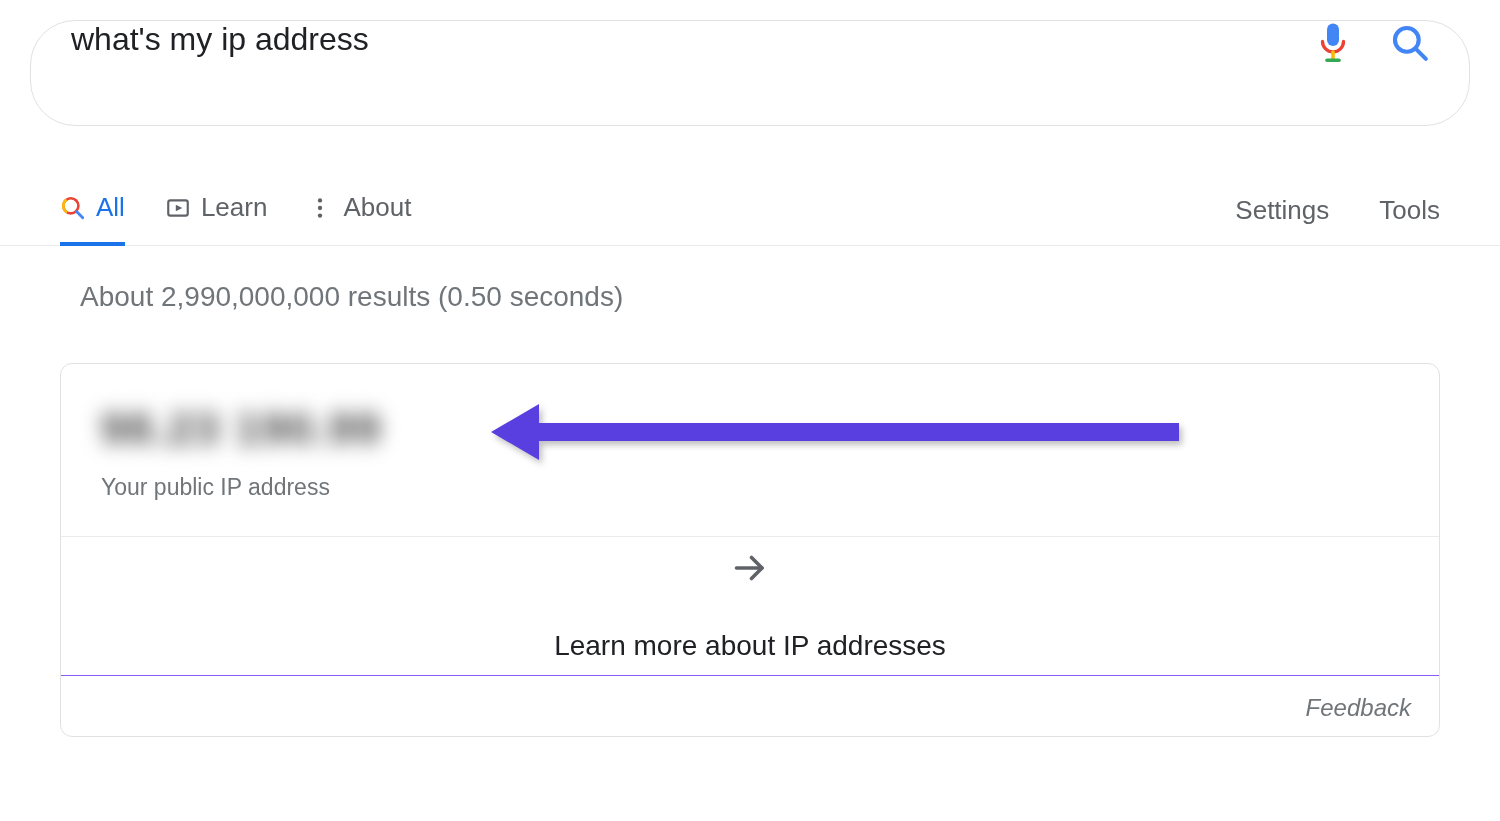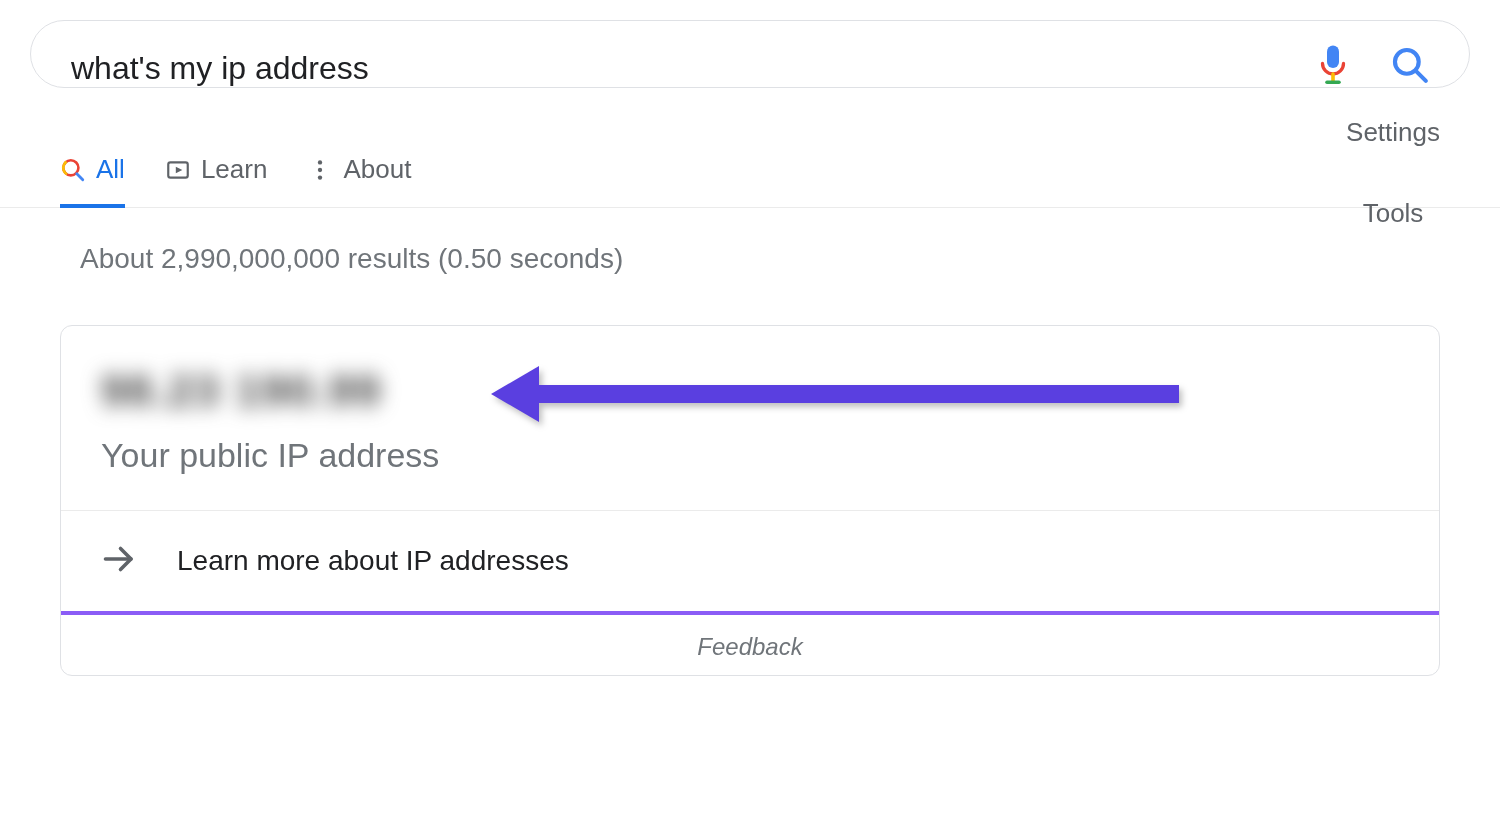--- a/index.html
+++ b/index.html
@@ -1,25 +1,25 @@
 <!DOCTYPE html>
 <html><head>
 <meta charset="utf-8">
 <style>
   * { box-sizing: border-box; margin: 0; padding: 0; }
   html, body { width: 1500px; height: 821px; font-family: Arial, Helvetica, sans-serif; background: #fff; }
 
   
   .search-wrap {
     margin: 20px 30px 0 30px;
-    height: 68px;
+    height: 106px;
     border: 1px solid #dfe1e5;
     border-radius: 45px;
     display: flex;
-    align-items: flex-end;
+    align-items: flex-start;
     padding: 0 40px;
     box-shadow: 0 0 0 rgba(0,0,0,0);
   }
   .search-input {
     flex: 1;
     border: none;
     outline: none;
     font-size: 32px;
     color: #202124;
     background: transparent;
@@ -39,21 +39,21 @@
   .tabs-left { display:flex; align-items:center; gap: 40px; flex:1; }
   .tab {
     display:flex; align-items:center; gap:10px;
     color:#5f6368; font-size:26px; cursor:pointer;
     height:70px;
     border-bottom: 4px solid transparent;
     padding-bottom: 2px;
   }
   .tab.active { color:#1a73e8; border-bottom-color:#1a73e8; }
   .tab svg { width:26px; height:26px; }
-  .tabs-right { display:flex; align-items:center; gap:50px; color:#5f6368; font-size:26px;flex-direction:column; }
+  .tabs-right { display:flex; align-items:center; gap:50px; color:#5f6368; font-size:26px; }
 
   
   .results-stats {
     margin: 35px 0 0 80px;
     color:#70757a; font-size:28px;
   }
 
   .card {
     margin: 50px 60px 0 60px;
     border:1px solid #dfe1e5;
@@ -61,48 +61,49 @@
     overflow:hidden;
   }
   .card-top { padding: 40px 40px 35px 40px; position:relative; }
   .ip-blur {
     display:inline-block;
     filter: blur(10px);
     font-size:44px; font-weight:600; color:#3c3c3c;
     letter-spacing:2px;
     user-select:none;
   }
-  .ip-label { margin-top:20px; color:#70757a; font-size:34px; }
+  .ip-label { margin-top:20px; color:#70757a; font-size:23px; }
 
   .arrow-annot {
     position:absolute;
     left:430px; top:40px;
     display:flex; align-items:center;
     filter: drop-shadow(3px 4px 3px rgba(0,0,0,0.25));
   }
   .arrow-head {
     width:0; height:0;
     border-top:28px solid transparent;
     border-bottom:28px solid transparent;
     border-right:48px solid #5a3fe0;
   }
   .arrow-shaft { width:640px; height:18px; background:#5a3fe0; }
 
   .card-mid {
     border-top:1px solid #ebebeb;
     display:flex; align-items:center; gap:40px;
-    padding:30px 40px;
+    padding:13px 40px;
     cursor:pointer;
+    flex-direction:column;
   }
   .card-mid .arrow-right svg { width:36px; height:36px; }
   .card-mid .learn { font-size:28px; color:#202124; }
 
   .card-bot {
-    border-top:4px solid #8b5cf6;
-    display:flex; justify-content:center;
+    border-top:1px solid #8b5cf6;
+    display:flex; justify-content:flex-end;
     padding:18px 28px 14px 28px;
   }
   .feedback { color:#70757a; font-size:24px; font-style:italic; cursor:pointer; }
 
   
   .mini-search circle.r { stroke:#ea4335; }
   .mini-search circle.y { stroke:#fbbc05; }
   .mini-search line.b { stroke:#4285f4; }
 </style>
 </head>

